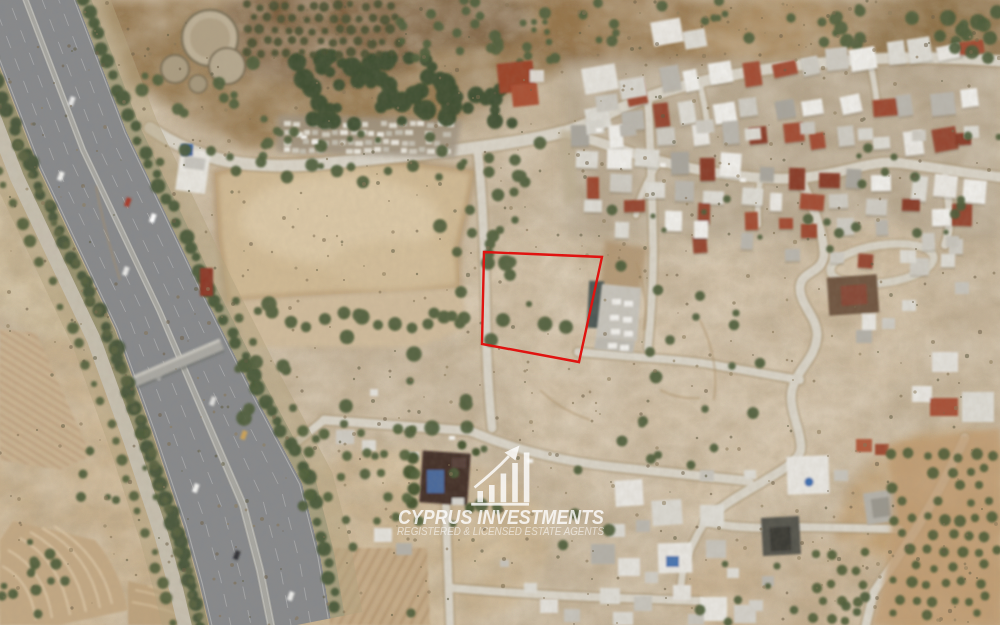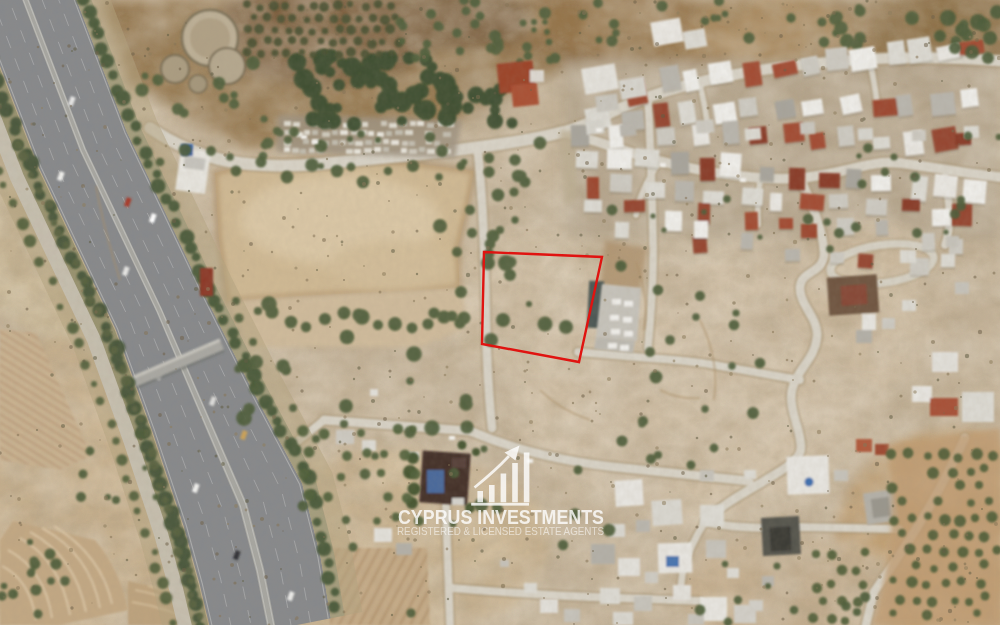--- a/index.html
+++ b/index.html
@@ -1,15 +1,15 @@
 <!DOCTYPE html>
 <html><head><meta charset="utf-8">
 <style>
 html,body{margin:0;padding:0;background:#c7b69b;}
-#stage{position:relative;width:1000px;height:625px;overflow:hidden;font-family:"Liberation Sans",sans-serif;}
+#stage{position:relative;width:1000px;height:625px;overflow:hidden;font-family:"Liberation Sans",sans-serif;font-style:italic;}
 </style></head><body>
 <div id="stage">
 <svg width="1000" height="625" viewBox="0 0 1000 625">
 <defs>
 <filter id="b1" x="-60%" y="-60%" width="220%" height="220%">
           <feGaussianBlur stdDeviation="1.1"></feGaussianBlur>
         </filter>
 <filter id="b2" x="-60%" y="-60%" width="220%" height="220%">
           <feGaussianBlur stdDeviation="2.5"></feGaussianBlur>
         </filter>

